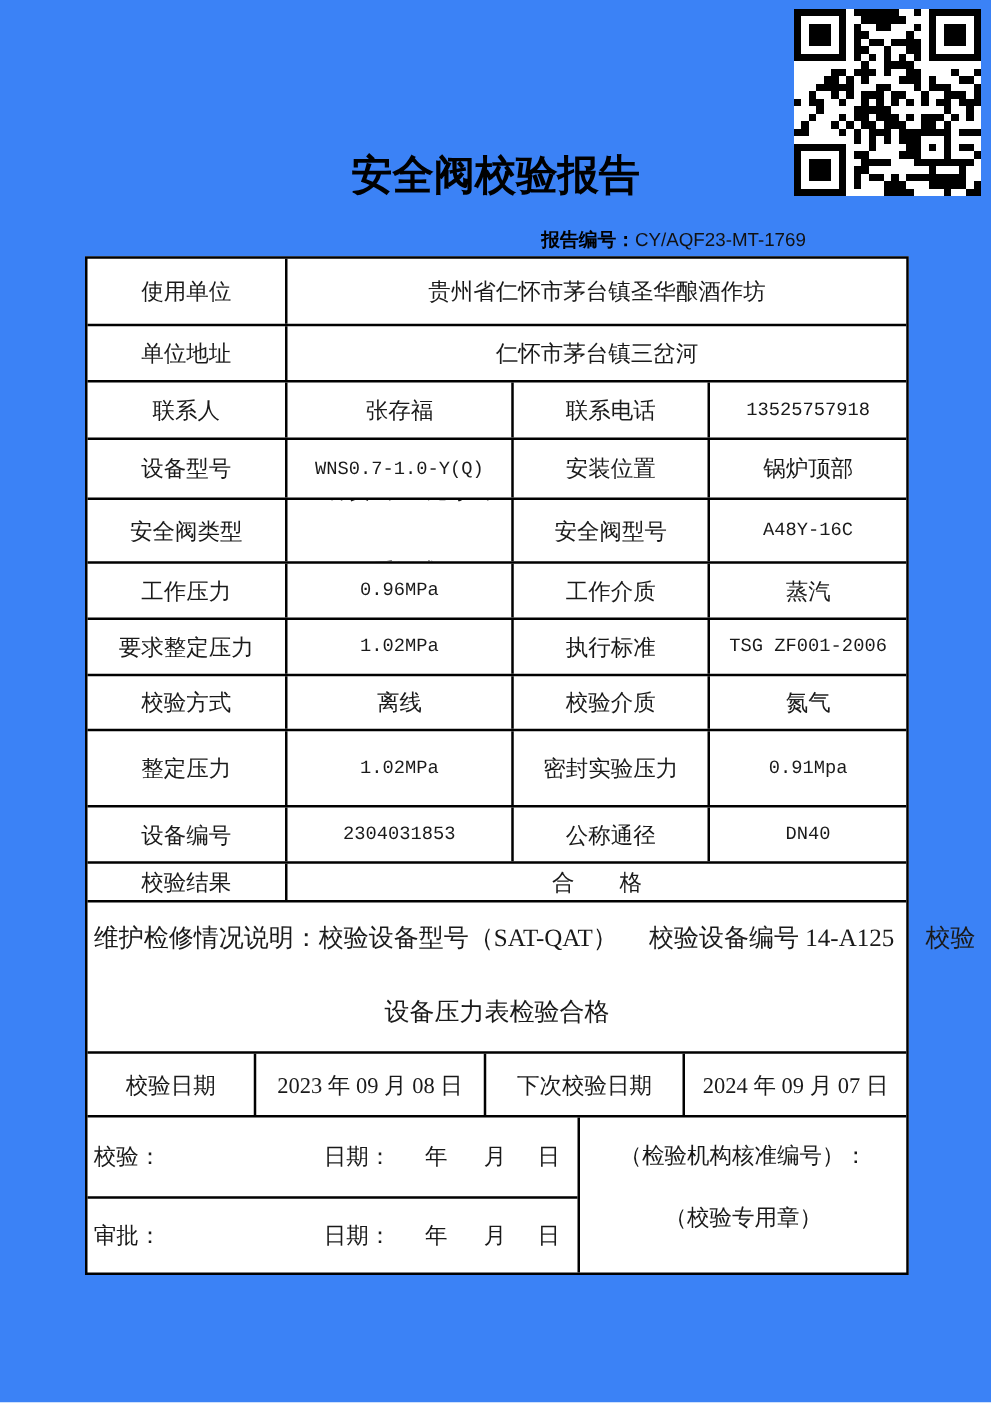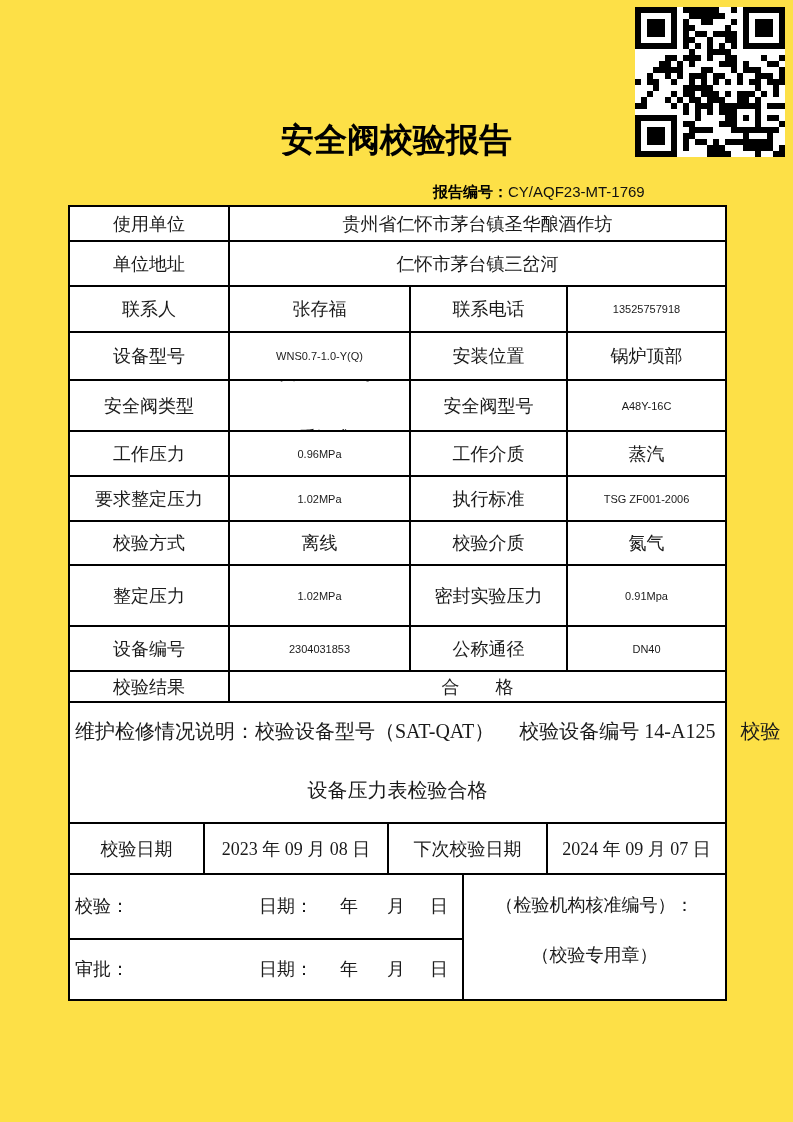--- a/index.html
+++ b/index.html
@@ -2,21 +2,21 @@
 <html><head>
 <meta charset="utf-8">
 <style>
   * { margin:0; padding:0; box-sizing:border-box; }
   html,body { background:#ffffff; }
   body {
     width:793px; height:1122px;
     font-family:"Liberation Serif","DejaVu Serif",serif;
     color:#1a1a1a;
   }
-  .page { position:relative; width:793px; height:1122px; background:#fde047; overflow:hidden; }
+  .page { position:relative; width:793px; height:1122px; background:#3b82f6; overflow:hidden; }
 
   .qr { position:absolute; left:635px; top:7px; width:150px; height:150px; }
 
   .title {
     position:absolute; top:118px; left:0; width:100%;
     text-align:center; font-size:33px; font-weight:bold; color:#000;
   }
 
   .report-line { position:absolute; top:183px; left:433px; font-size:15px; white-space:nowrap; }
   .report-line .lab { font-weight:bold; color:#000; }
@@ -32,21 +32,21 @@
     display:flex; align-items:center; justify-content:center;
     text-align:center; font-size:18px; overflow:hidden;
   }
   .c + .c { border-left:2px solid #000; }
 
   
   .w1 { width:158px; } .w2 { width:181px; } .w3 { width:157px; } .wx { flex:1; }
   
   .d1 { width:133px; } .d2 { width:184px; } .d3 { width:159px; }
 
-  .sans { font-family:Liberation Sans, sans-serif; font-size:11px; }
+  .sans { font-family:Liberation Mono, monospace; font-size:15px; }
   .pre  { white-space:pre;text-align:center; }
 
   
   .vt { flex-direction:column; justify-content:center; font-size:17px; line-height:24px;gap:40px; }
 
   
   .maint { display:block; width:100%; height:100%; text-align:left; font-size:20px; padding:15px 5px 0 5px; }
   .maint .l1 { display:block; white-space:pre; }
   .maint .l2 { display:block; text-align:center; margin-top:32px; }
 
@@ -392,21 +392,21 @@
     </svg>
 
   <div class="title">安全阀校验报告</div>
 
   <div class="report-line">
     <span class="lab">报告编号：</span><span class="val">CY/AQF23-MT-1769</span>
   </div>
 
   <div class="tbl">
 
-    <div class="row" style="height:33px">
+    <div class="row" style="height:52px">
       <div class="c w1">使用单位</div>
       <div class="c wx">贵州省仁怀市茅台镇圣华酿酒作坊</div>
     </div>
 
     <div class="row" style="height:45px">
       <div class="c w1">单位地址</div>
       <div class="c wx">仁怀市茅台镇三岔河</div>
     </div>
 
     <div class="row" style="height:46px">

